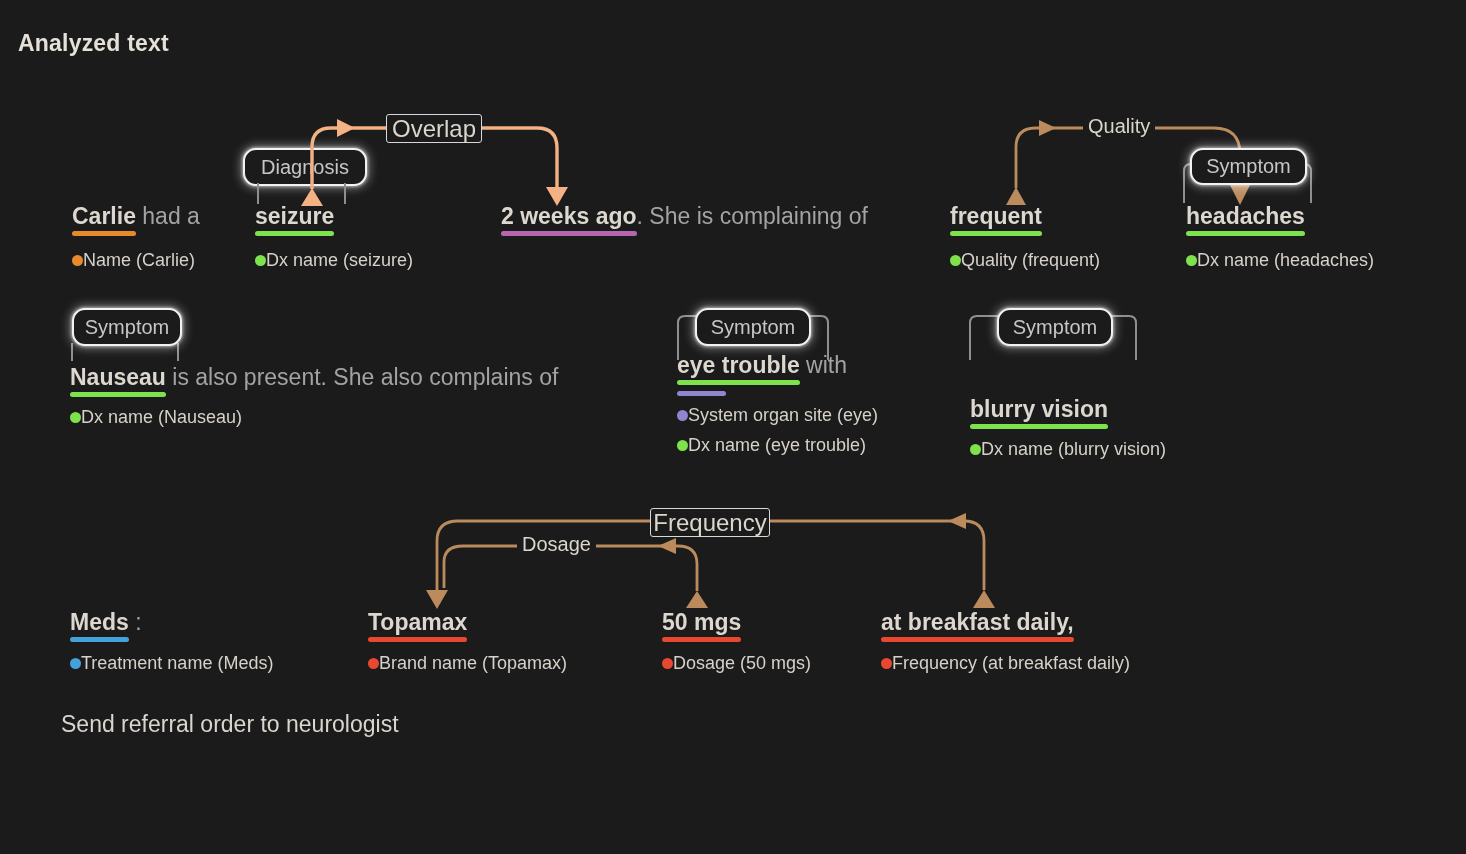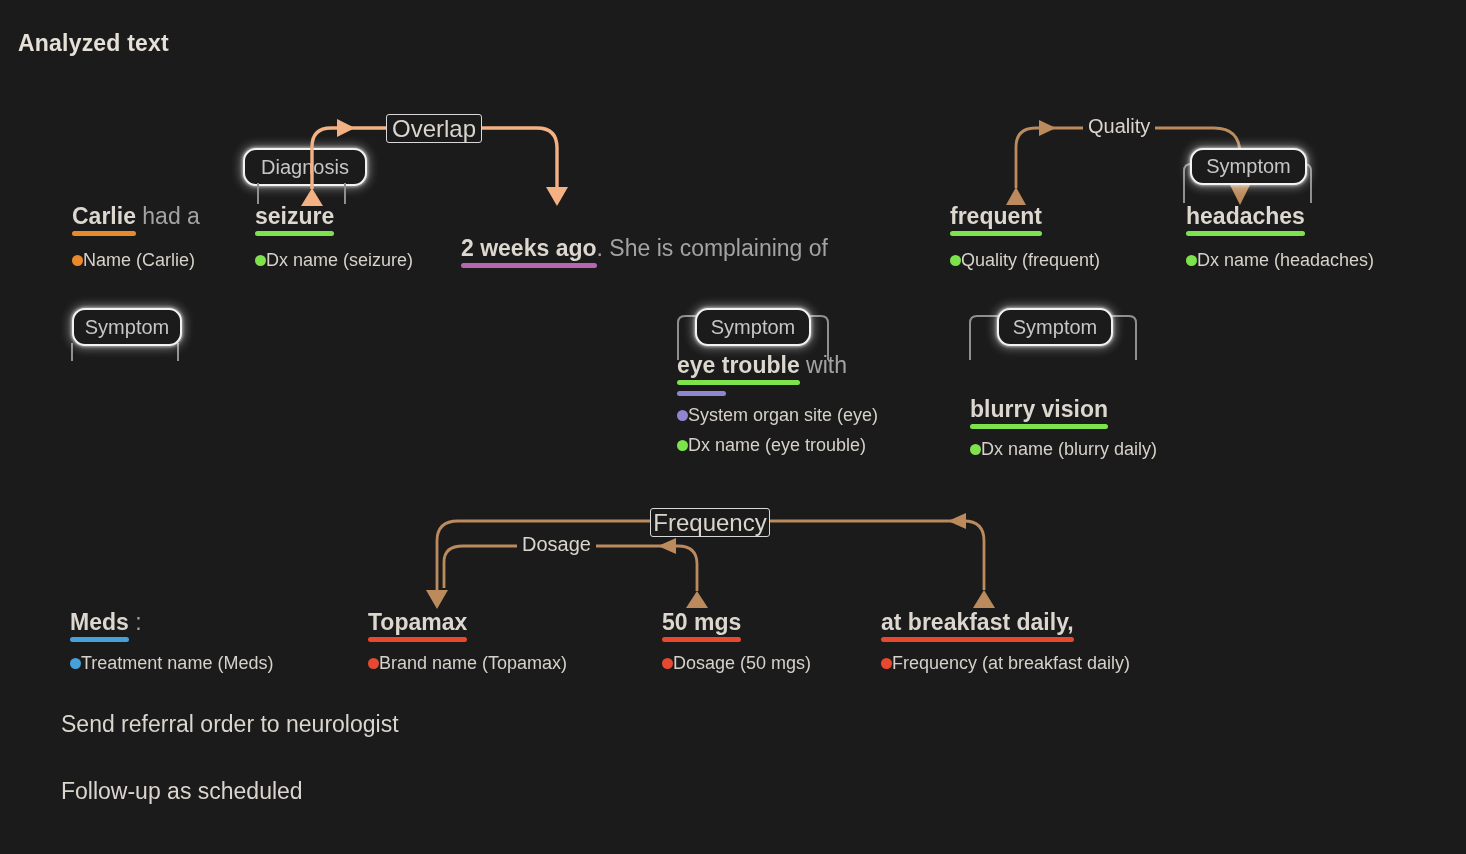--- a/index.html
+++ b/index.html
@@ -143,58 +143,65 @@
   </div>
 
   <div class="entity r1" style="left: 255px; top: 205px; --c: #7de24c;">
     <span class="word">seizure</span>
     <div class="legend">
       <span class="dot"></span>
       <span>Dx name (seizure)</span>
     </div>
   </div>
 
-  <div class="entity r1" style="left: 461px; top: 205px; margin-top: 32px; --c: #b566af;">
+  <div class="entity r1" style="left: 501px; top: 205px; --c: #b566af;">
     <span class="word">2 weeks ago</span><span class="tail">. She is complaining of</span>
   </div>
 
   <div class="entity r1" style="left: 950px; top: 205px; --c: #7de24c;">
     <span class="word">frequent</span>
     <div class="legend">
       <span class="dot"></span>
       <span>Quality (frequent)</span>
     </div>
   </div>
 
   <div class="entity r1" style="left: 1186px; top: 205px; --c: #7de24c;">
     <span class="word">headaches</span>
     <div class="legend">
       <span class="dot"></span>
       <span>Dx name (headaches)</span>
     </div>
   </div>
 
+  <div class="entity r2" style="left: 70px; top: 366px; --c: #7de24c;">
+    <span class="word">Nauseau</span><span class="tail"> is also present. She also complains of</span>
+    <div class="legend">
+      <span class="dot"></span>
+      <span>Dx name (Nauseau)</span>
+    </div>
+  </div>
 
   <div class="entity r2 eye" style="left: 677px; top: 354px; --c: #7de24c; --c2: #8f86cf;">
     <span class="word has2">eye trouble</span><span class="tail"> with</span>
     <div class="legend first">
       <span class="dot v2"></span>
       <span>System organ site (eye)</span>
     </div>
     <div class="legend second">
       <span class="dot"></span>
       <span>Dx name (eye trouble)</span>
     </div>
   </div>
 
   <div class="entity r2" style="left: 970px; top: 366px; margin-top: 32px; --c: #7de24c;">
     <span class="word">blurry vision</span>
     <div class="legend">
       <span class="dot"></span>
-      <span>Dx name (blurry daily)</span>
+      <span>Dx name (blurry vision)</span>
     </div>
   </div>
 
   <div class="entity r3" style="left: 70px; top: 611px; --c: #45a1d9;">
     <span class="word">Meds</span><span class="tail"> :</span>
     <div class="legend">
       <span class="dot"></span>
       <span>Treatment name (Meds)</span>
     </div>
   </div>
@@ -217,15 +224,14 @@
 
   <div class="entity r3" style="left: 881px; top: 611px; --c: #e84830;">
     <span class="word">at breakfast daily,</span>
     <div class="legend">
       <span class="dot"></span>
       <span>Frequency (at breakfast daily)</span>
     </div>
   </div>
 
   <div class="footer-line" style="left:61px;top:713px">Send referral order to neurologist</div>
-  <div class="footer-line" style="left:61px;top:780px">Follow-up as scheduled</div>
 
 </div>
 
 </body></html>

